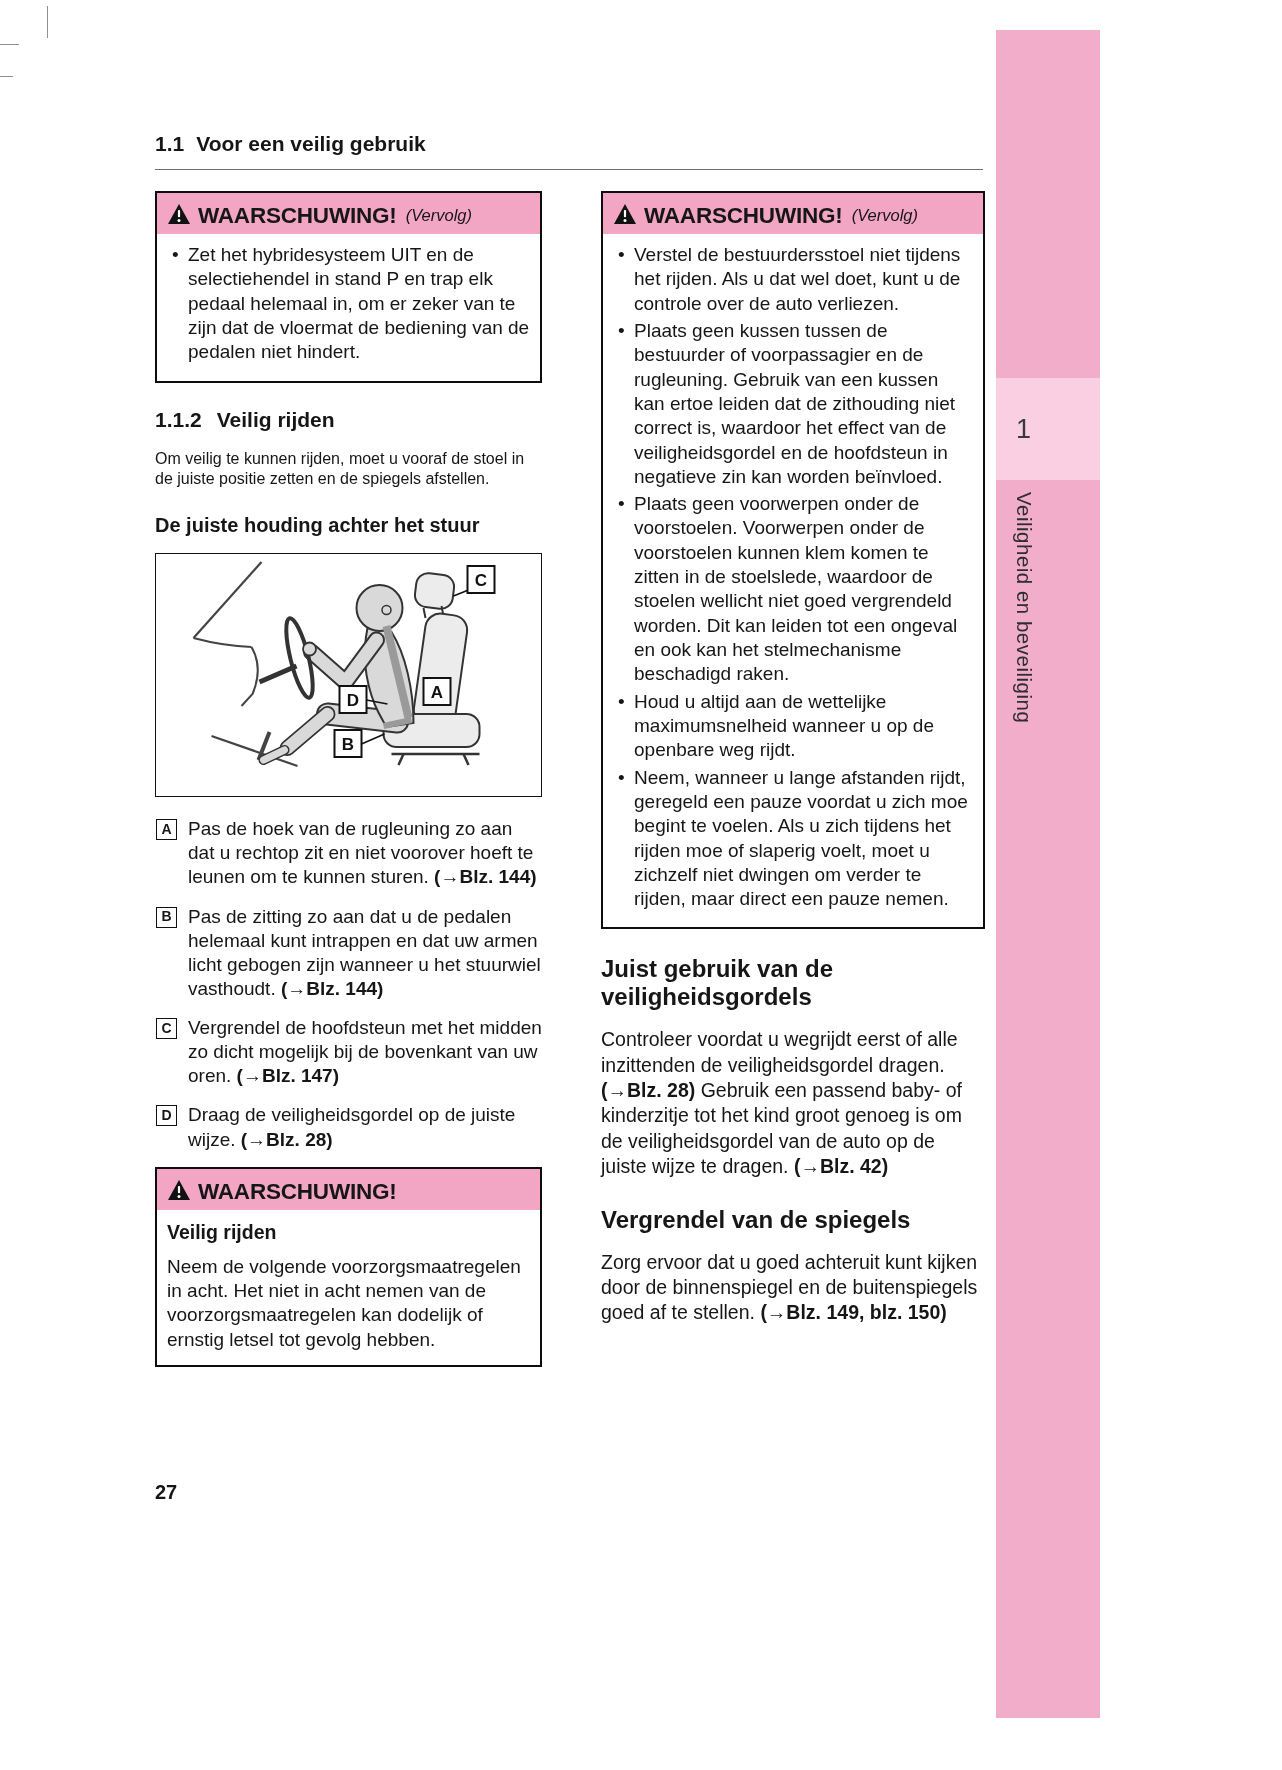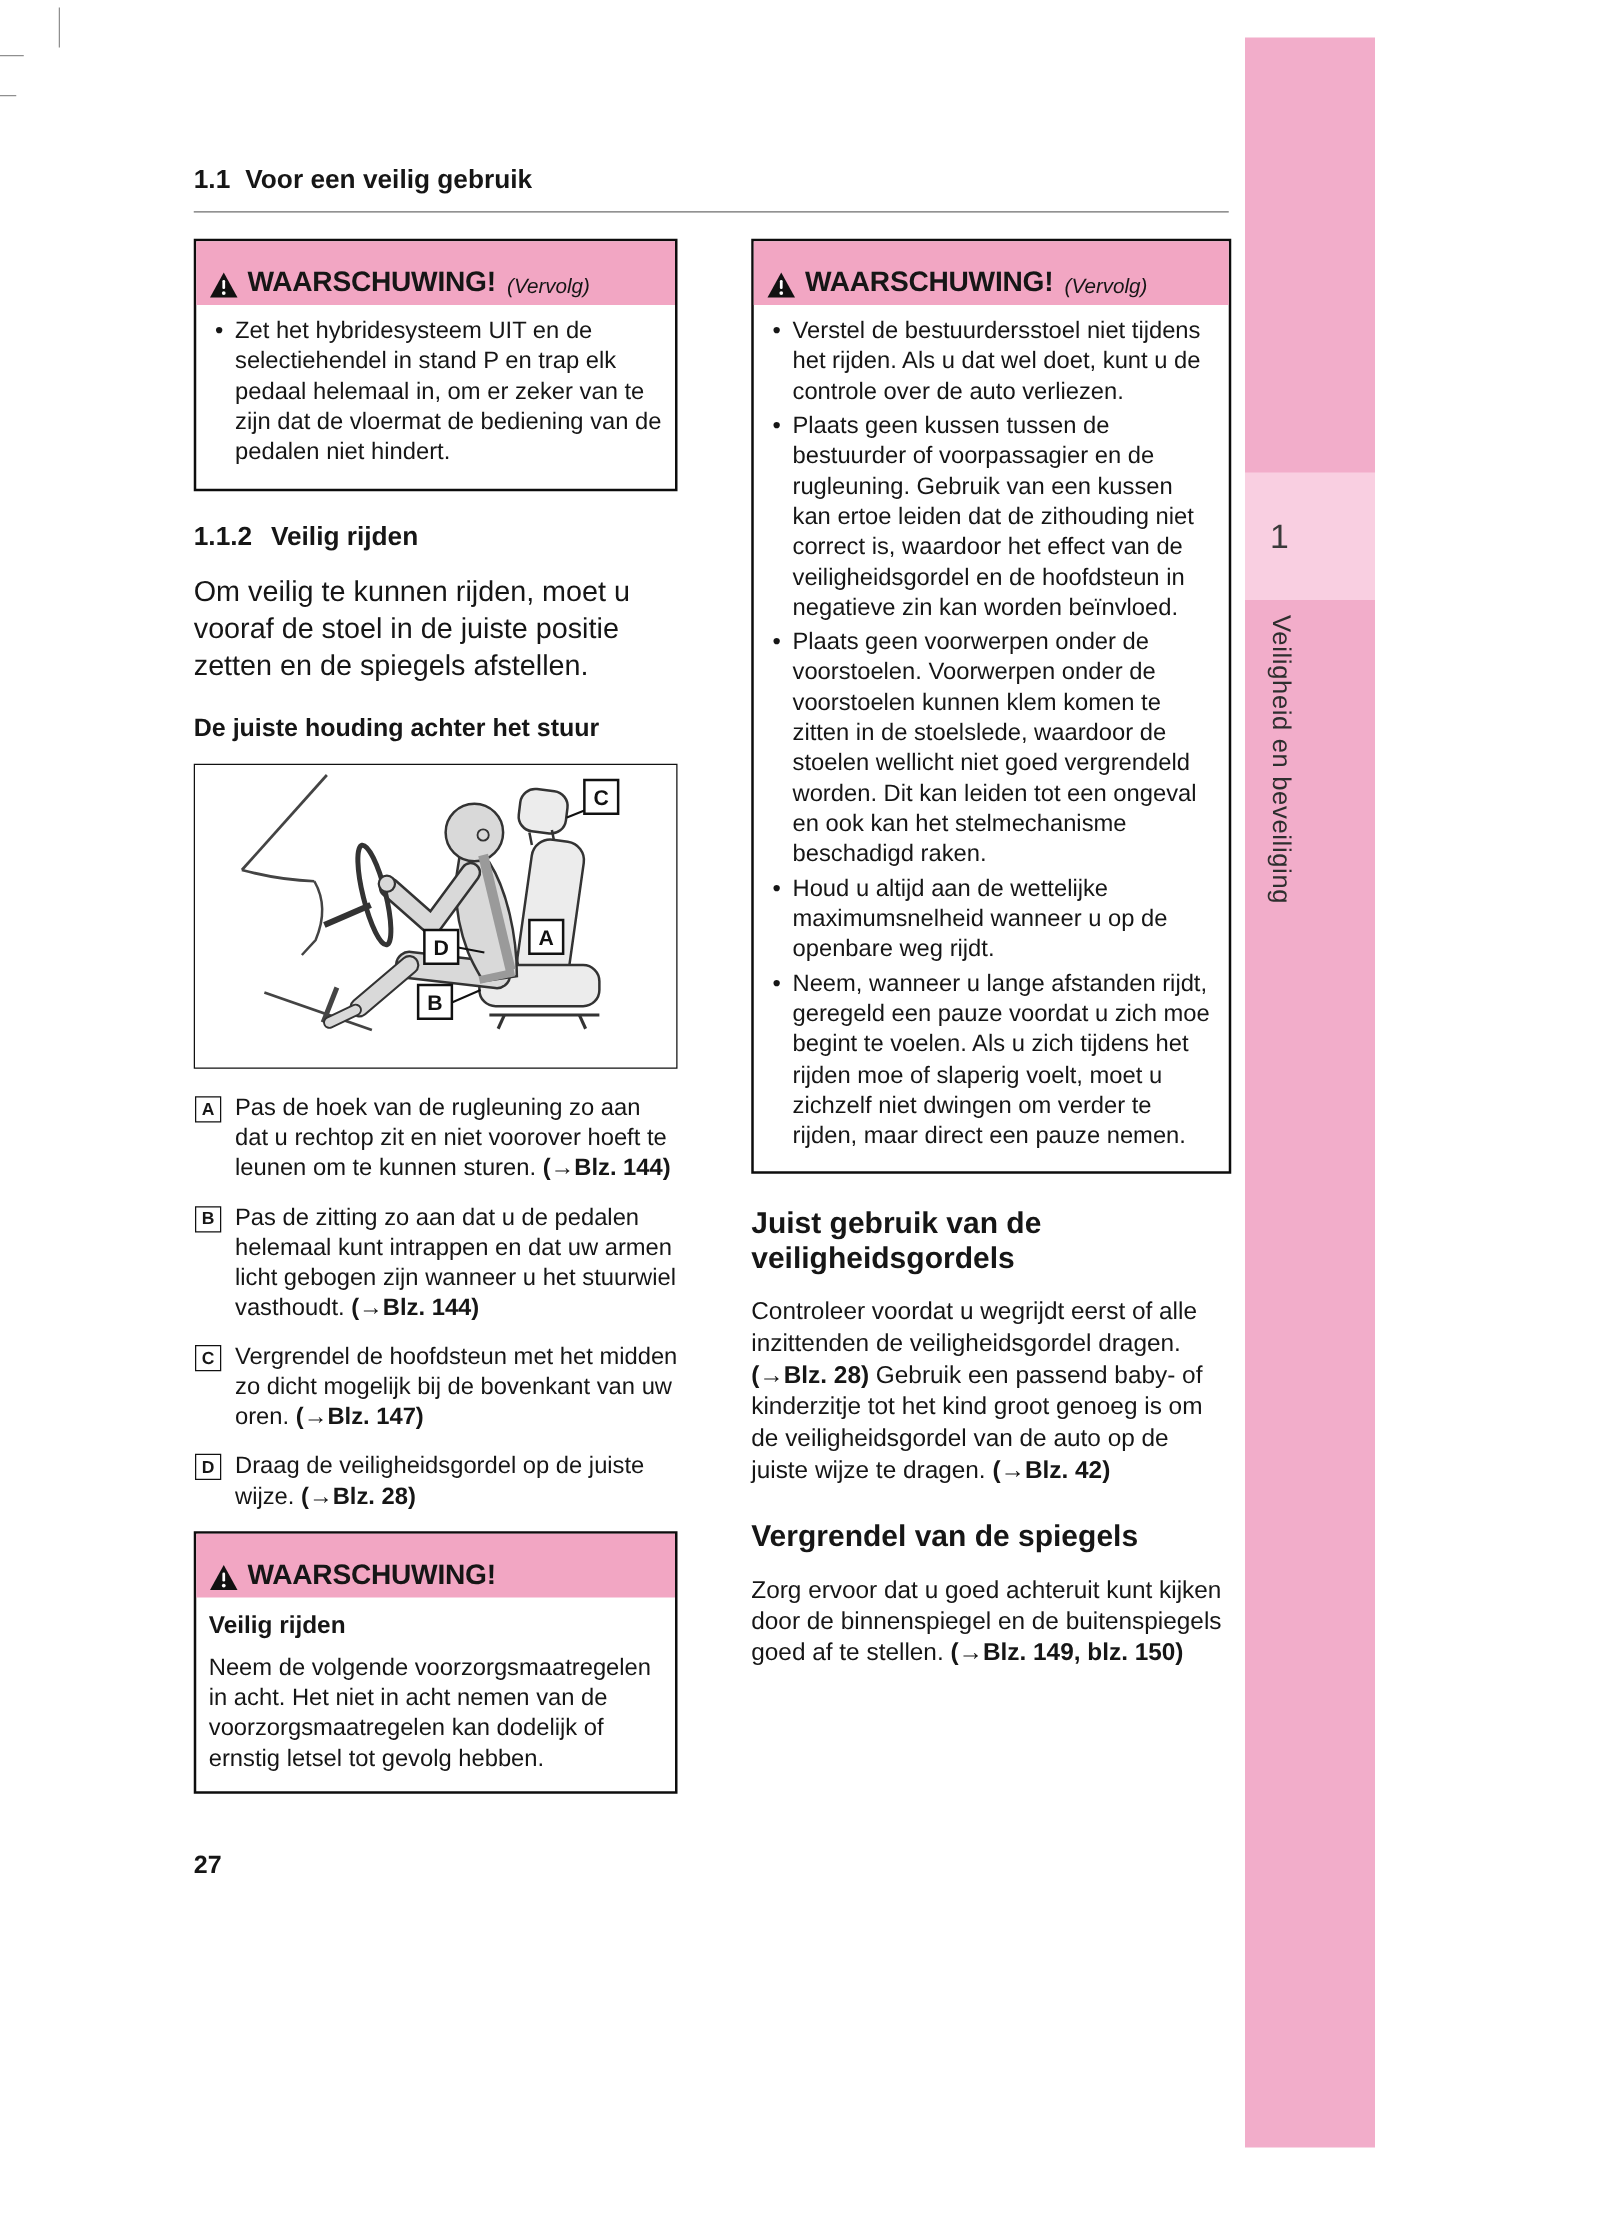--- a/index.html
+++ b/index.html
@@ -23,37 +23,37 @@
   .header-rule { position: absolute; left: 155px; top: 169px; width: 828px;
     border-top: 1.5px solid #6f6f6f; }
 
   
   .col-left  { position: absolute; left: 155px; top: 191px; width: 387px; }
   .col-right { position: absolute; left: 601px; top: 191px; width: 384px; }
 
   
   .warnbox { border: 2.2px solid #0d0d0d; margin-bottom: 24px; background: #fff; }
   .warnhead { background: var(--warning-header-pink, #f2a6c3);
-    display: flex; align-items: flex-end; padding: 20px 10px 5px; }
+    display: flex; align-items: flex-start; padding: 10px 10px 5px; }
   .warnicon { display: flex; margin-right: 7px; flex: 0 0 auto; }
   .warntitle { font-weight: bold; font-size: 22.5px; letter-spacing: -0.2px; }
   .warncont  { font-weight: normal; font-style: italic; font-size: 16.5px;
     margin-left: 9px; padding-top: 3px; }
   .warnbody { padding: 9px 10px 13px 10px; font-size: 19px; line-height: 1.28; }
   .warnbody p { margin: 0; }
   .warn-subtitle { font-weight: bold; font-size: 19.5px; margin: 1px 0 10px; }
 
   ul.bullets { list-style: none; margin: 0; padding: 0; }
   ul.bullets li { position: relative; padding-left: 21px; margin-bottom: 3px; }
   ul.bullets li::before { content: "\2022"; position: absolute; left: 5px; top: 0; }
 
   
   h2.section { margin: 25px 0 17px; font-size: 21px; font-weight: bold; }
   h2.section .secnum { margin-right: 15px; }
-  p.body { margin: 0 0 19px; font-size: 23px; line-height: 1.3; }
+  p.body { margin: 0 0 19px; font-size: 16px; line-height: 1.3; }
   h3.sub { margin: 24px 0 16px; font-size: 20px; font-weight: bold; }
   h3.rheading { margin: 26px 0 16px; font-size: 24px; font-weight: bold; }
   p.rpara { margin: 0 0 20px; font-size: 19.5px; line-height: 1.3; }
   p.rpara b, .abcd-text b { font-weight: bold; }
 
   
   .figure { border: 1.6px solid #111; margin: 2px 0 20px; background: #fff; }
   .figure svg { display: block; width: 100%; }
   svg text { font-family: "Liberation Sans", sans-serif; fill: #111; }
 

